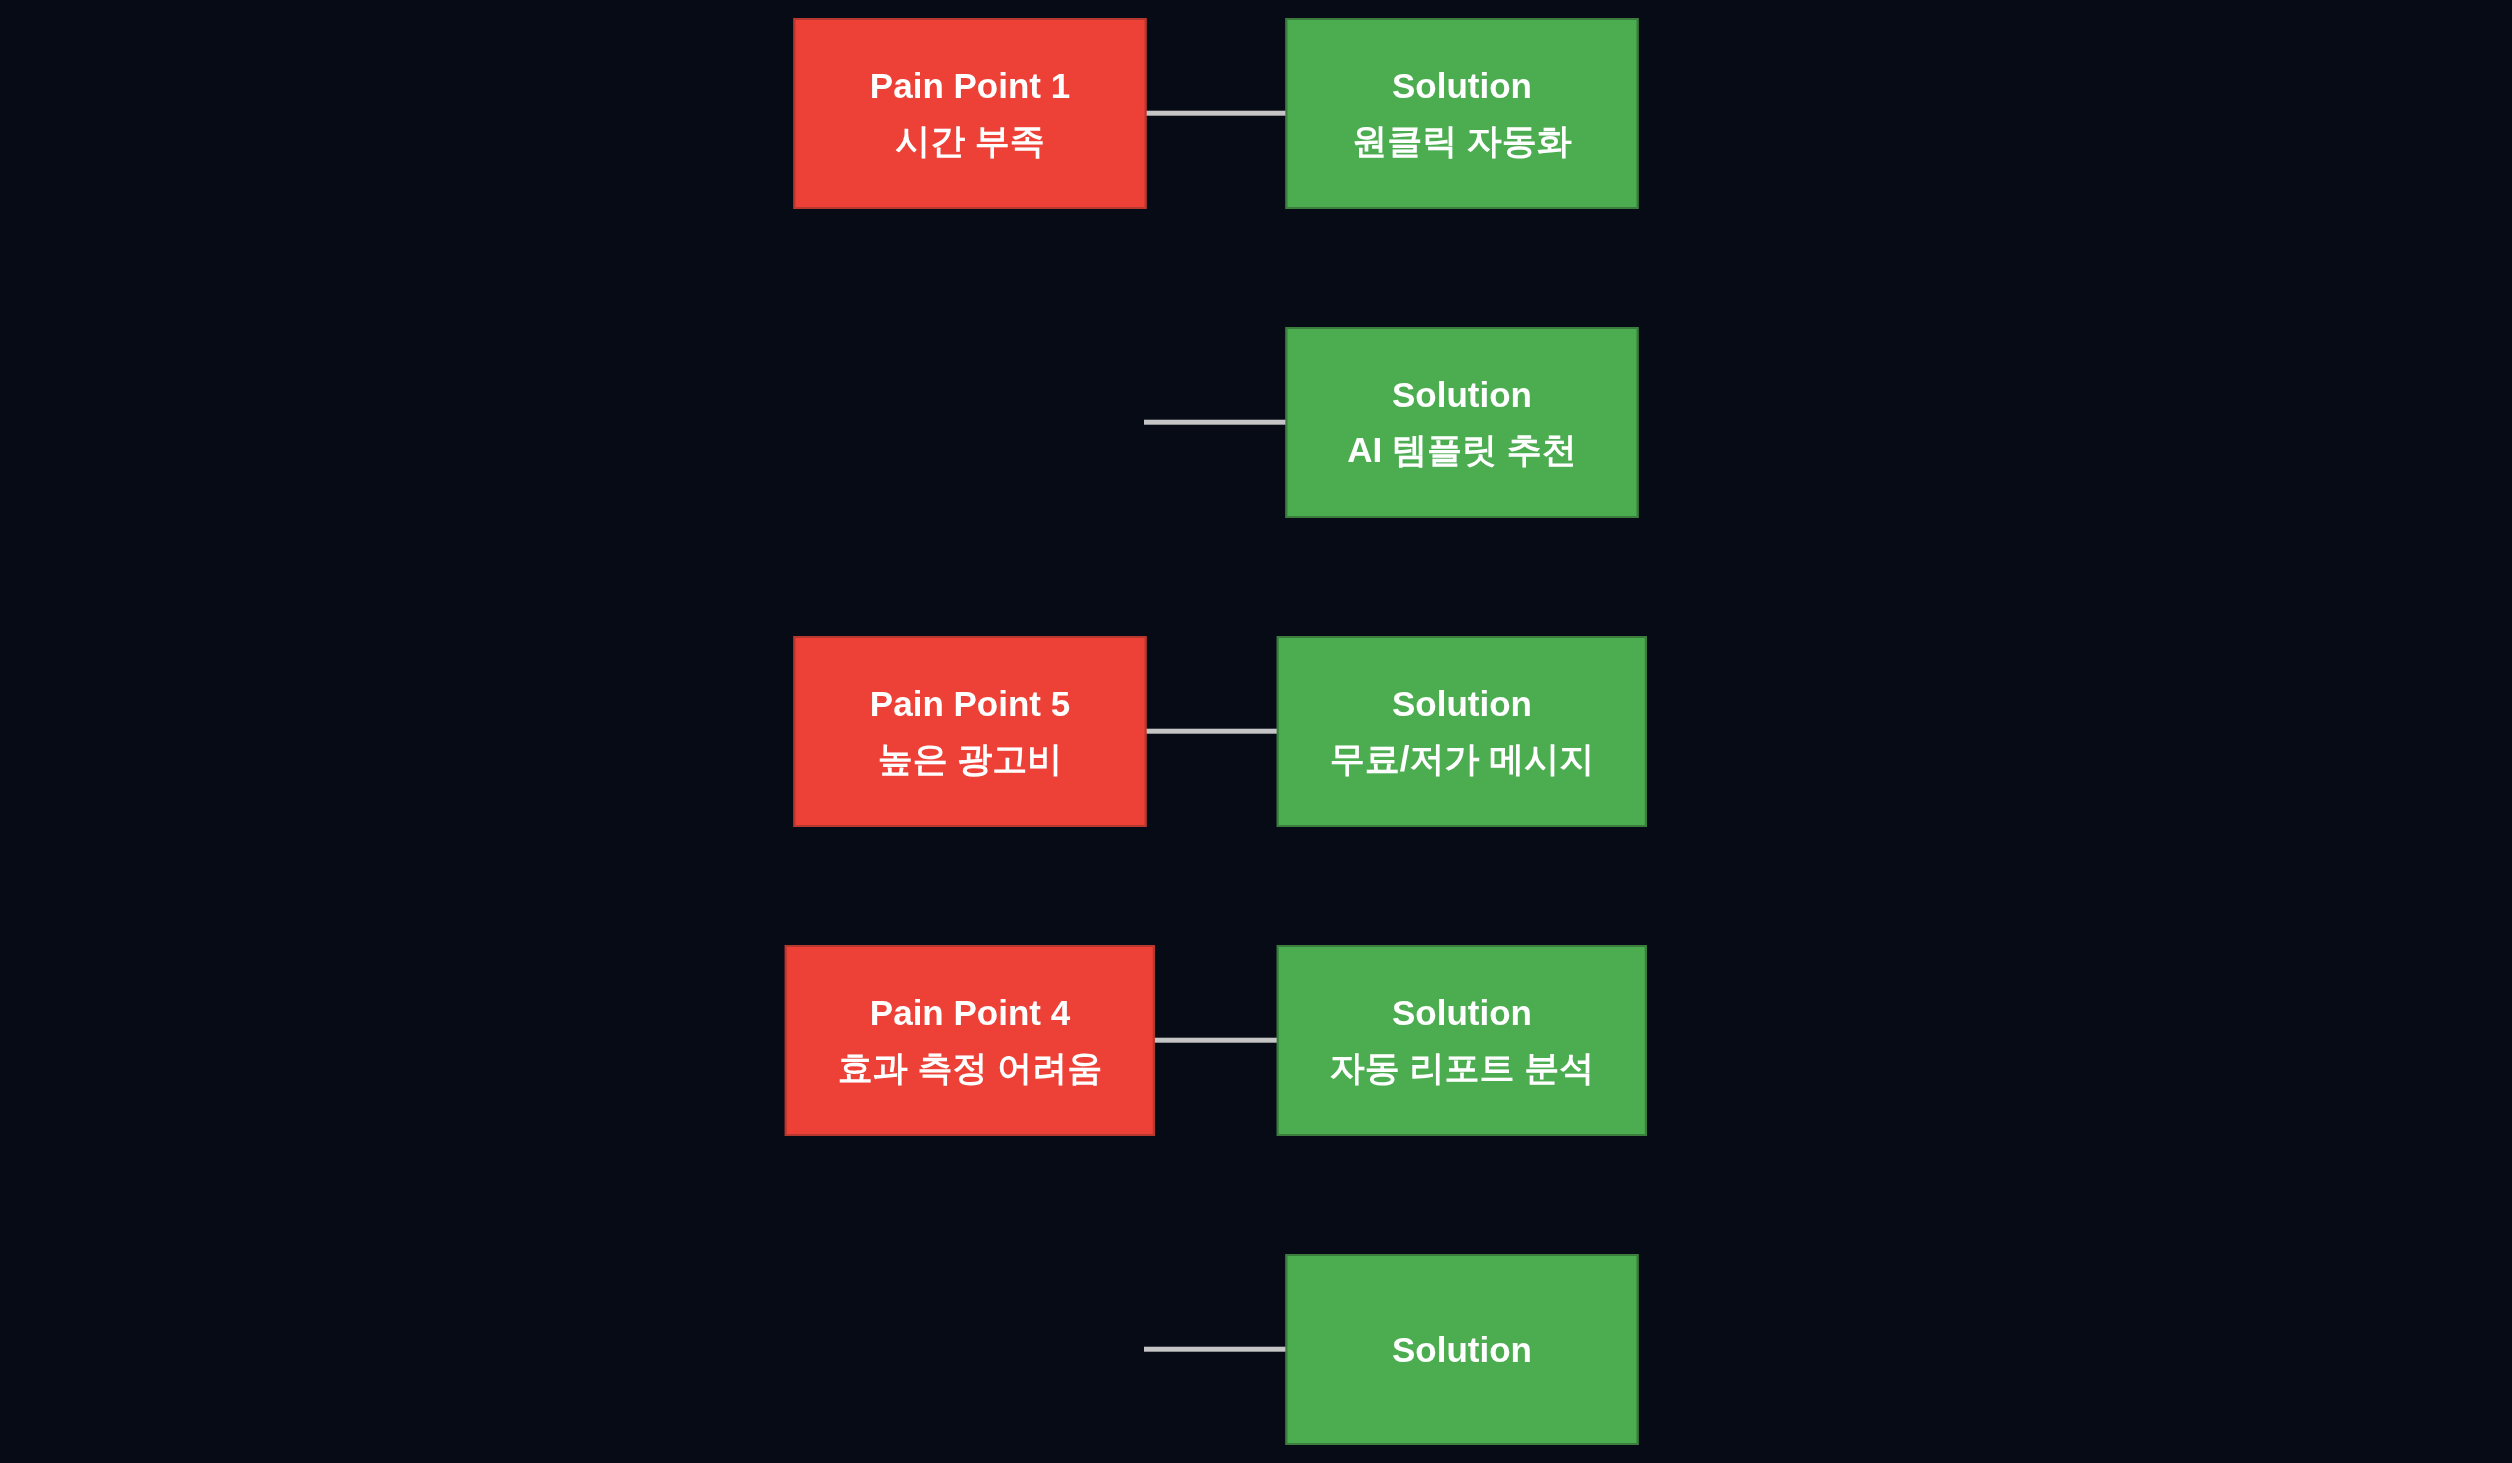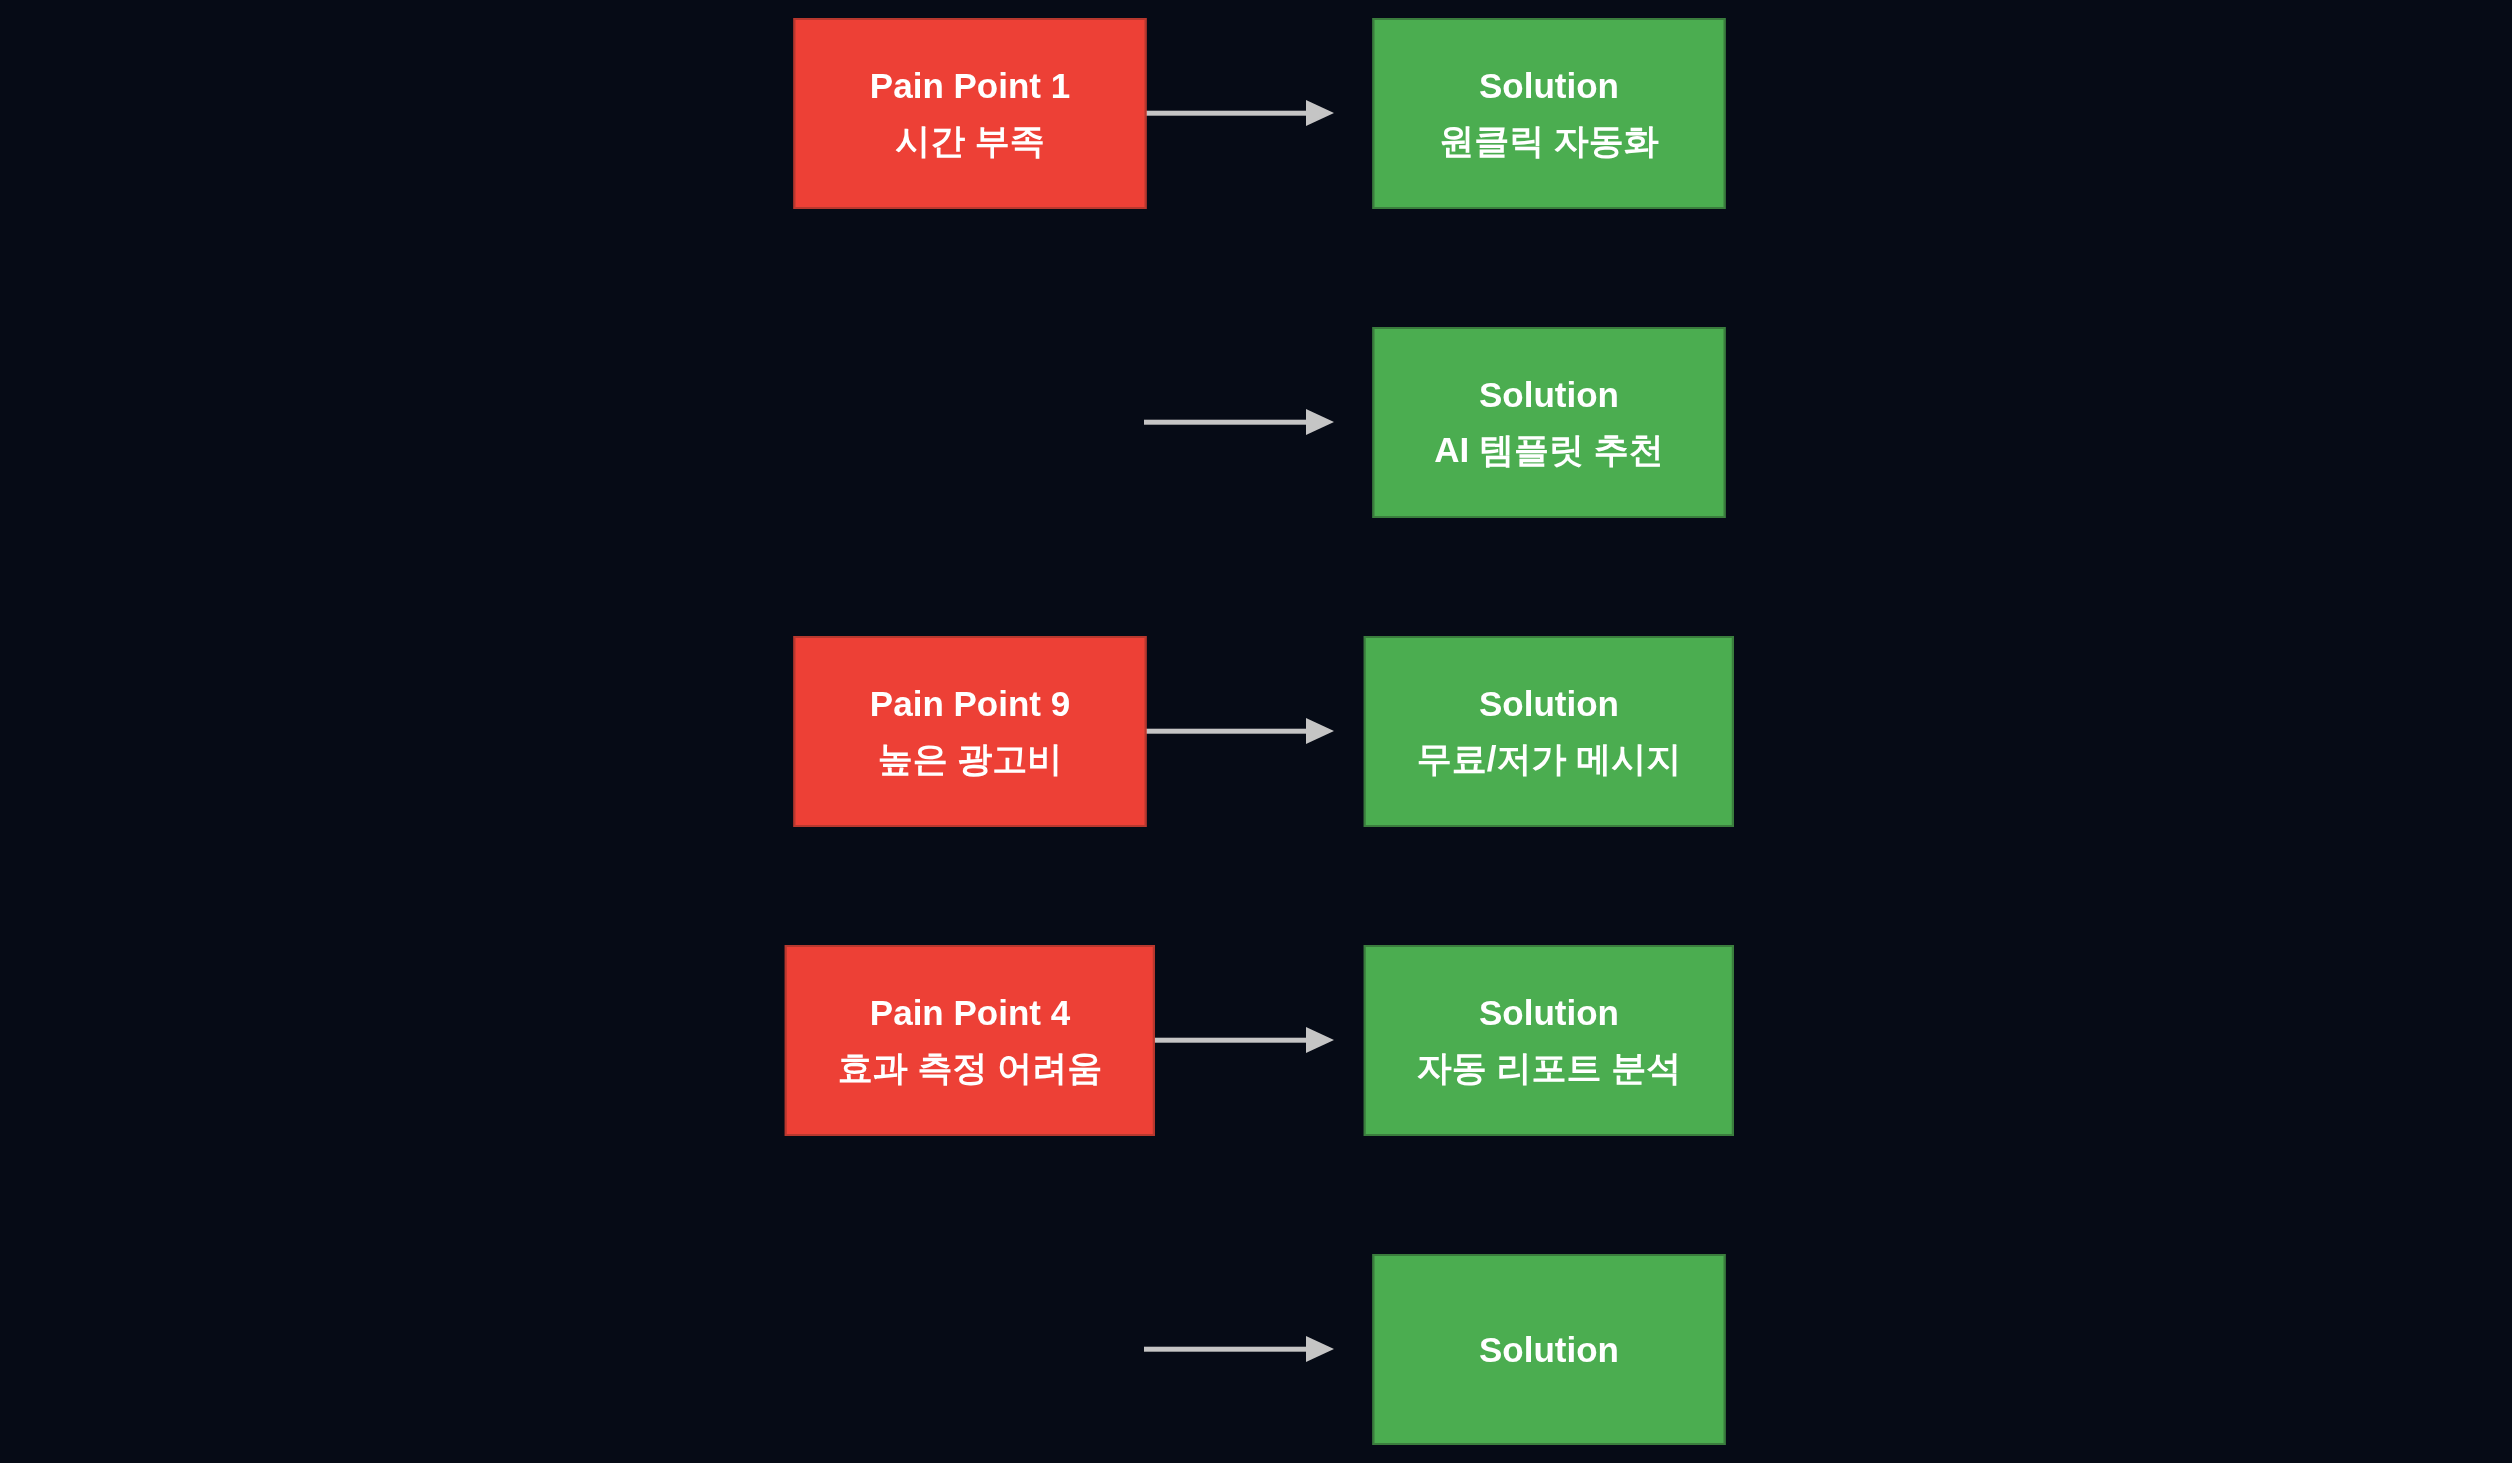--- a/index.html
+++ b/index.html
@@ -46,21 +46,21 @@
     font-weight:600;
     text-align:center;
   }
   .pain{
     left:970px;
     transform:translateX(-50%);
     background:var(--pain-fill);
     border:2.8px solid var(--pain-border);
   }
   .solution{
-    left:1549px;
+    left:1462px;
     transform:translateX(-50%);
     background:var(--sol-fill);
     border:2.8px solid var(--sol-border);
   }
   .arrow{
     position:absolute;
     left:1144px;
     top:50%;
     transform:translateY(-50%);
     width:189px;
@@ -114,21 +114,21 @@
         <div class="t2">AI 템플릿 추천</div>
       </div>
     </div>
 
     <div class="row">
       <div class="arrow">
         <div class="arrow-line"></div>
         <div class="arrow-head"></div>
       </div>
       <div class="box pain">
-        <div class="t1">Pain Point 9</div>
+        <div class="t1">Pain Point 5</div>
         <div class="t2">높은 광고비</div>
       </div>
       <div class="box solution">
         <div class="t1">Solution</div>
         <div class="t2">무료/저가 메시지</div>
       </div>
     </div>
 
     <div class="row">
       <div class="arrow">

